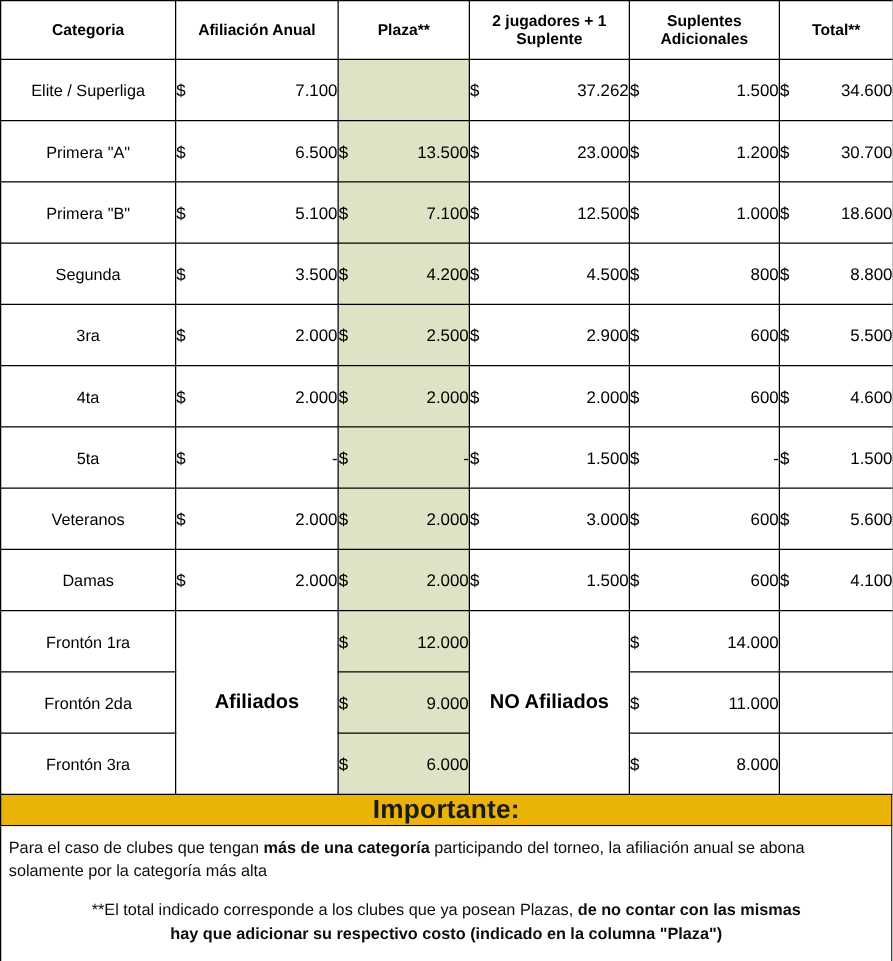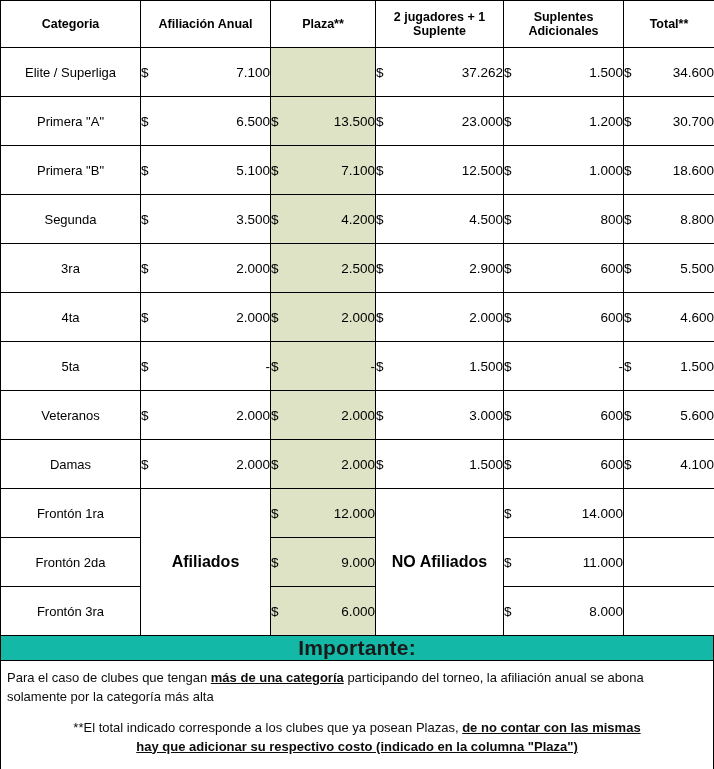--- a/index.html
+++ b/index.html
@@ -73,21 +73,21 @@
 
   td.afiliados-merge, td.noafiliados-merge {
     text-align: center;
     font-weight: bold;
     font-size: 16px;
     line-height: 1.25;
   }
   .fronton-row td.cat { height: 48px; }
 
   .important-bar {
-    background: #14b8a6;
+    background: #eab308;
     border: 1px solid #000000;
     border-top: none;
     height: 40px;
     display: flex;
     align-items: center;
     justify-content: center;
     box-sizing: border-box;
     width: 714px;
   }
   .important-bar .txt {
@@ -105,21 +105,21 @@
     padding: 8px 6px 6px 6px;
     background: #ffffff;
   }
   .note {
     font-size: 13px;
     line-height: 1.45;
     margin-bottom: 12px;
     color: #0c0c0c;
   }
   .note:last-child { margin-bottom: 17px; text-align: center; }
-  .u { text-decoration: underline; font-weight: bold; }
+  .u { font-weight: bold; }
 </style>
 </head>
 <body>
 
 <div class="sheet">
 
   <table class="fees">
     <colgroup>
       <col class="col-cat">
         <col class="col-af">

